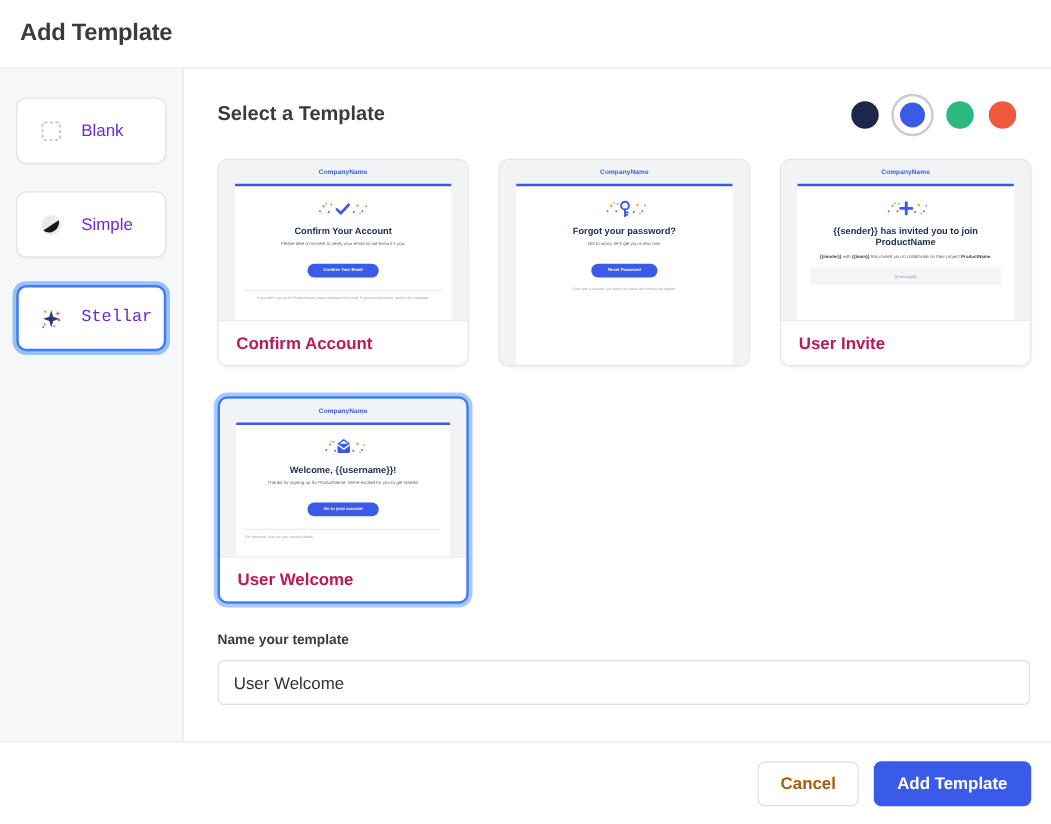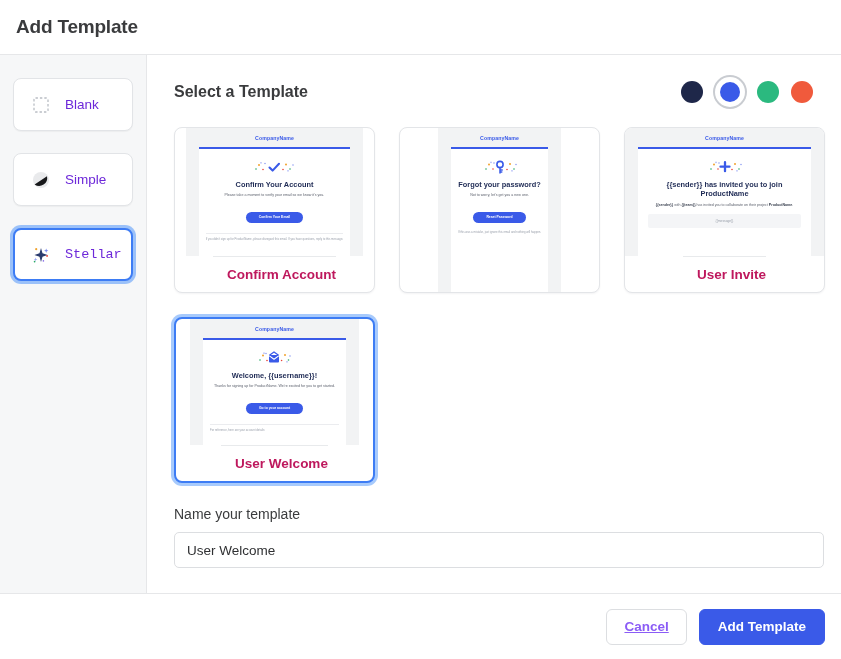--- a/index.html
+++ b/index.html
@@ -82,21 +82,20 @@
   }
   .card {
     width: 201px; height: 166px;
     border: 1px solid #e3e5e8;
     border-radius: 8px;
     background: #fff;
     overflow: hidden;
     display: flex; flex-direction: column;
     cursor: pointer;
     box-shadow: 0 1px 2px rgba(20,25,35,.05);
-    align-items: center;
   }
   .card.selected {
     border: 2px solid #3d7cf4;
     box-shadow: 0 0 0 3px rgba(80,150,250,.5);
   }
   .card-preview {
     flex: 1; background: #f2f3f4;
     padding: 7px 13px 0 13px;
     overflow: hidden; position: relative;
   }
@@ -148,21 +147,21 @@
   .mail-divider { border-top: 1px solid #ebecef; margin: 3px 0 3px 0; }
   .mail-foot {
     font-size: 2.8px; color: #9aa0ab; line-height: 1.5;
   }
   .mail-foot.left { text-align: left; }
   .mail-bold { font-weight: 700; color: #3a4150; }
 
   
   .field-block { margin-top: 23px; }
   .field-label {
-    font-size: 14px; font-weight: 400; color: #3a3b3d;
+    font-size: 11px; font-weight: 700; color: #3a3b3d;
     margin-bottom: 10px;
   }
   .field-input {
     width: 650px; height: 36px;
     border: 1px solid #dcdee1; border-radius: 5px;
     padding: 0 12px;
     font-size: 13.5px; color: #2f3032;
     font-family: "Liberation Sans", sans-serif;
     background: #fff; outline: none;
   }
@@ -175,23 +174,22 @@
     gap: 12px; padding-right: 16px;
     background: #fff;
   }
   .btn {
     font-family: "Liberation Sans", sans-serif;
     font-size: 13.5px; font-weight: 700;
     border-radius: 6px; cursor: pointer;
     height: 36px; padding: 0 17px;
   }
   .btn-cancel {
-    background: #fff; color: #8b5cf6;
+    background: #fff; color: #a16207;
     border: 1px solid #dcdee1;
-    text-decoration: underline;
   }
   .btn-primary {
     background: #3a5ae8; color: #ffffff;
     border: 1px solid #3a5ae8;
     padding: 0 18px;
   }
 </style>
 </head>
 <body>
 

